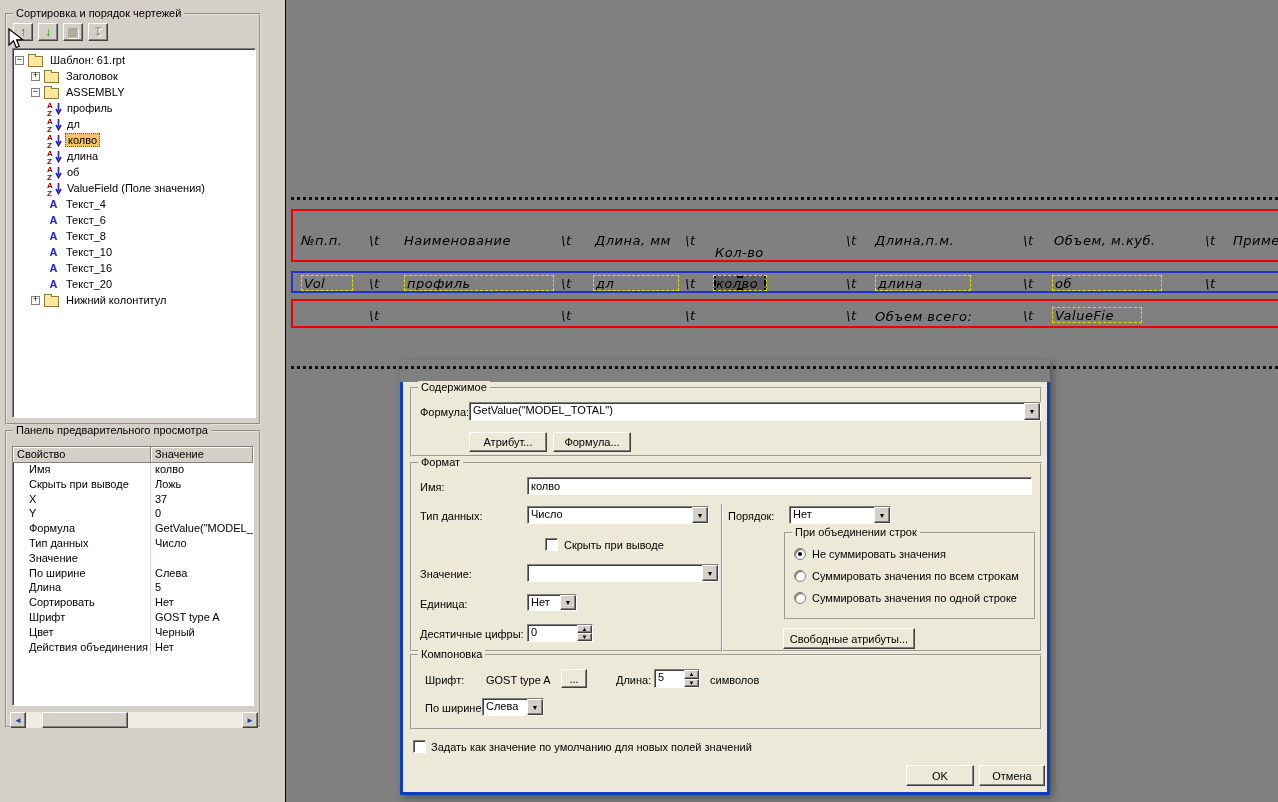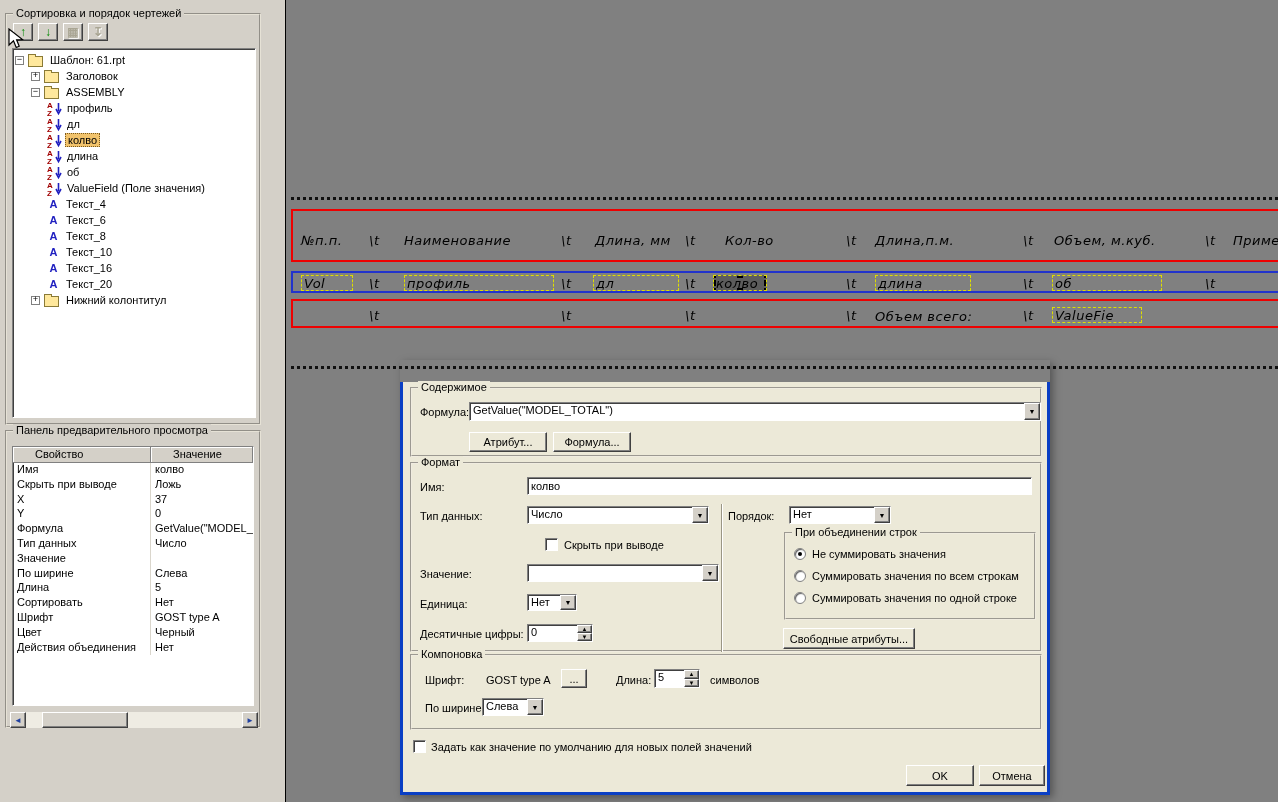--- a/index.html
+++ b/index.html
@@ -37,25 +37,25 @@
   .icon-sort { width:15px; height:15px; margin-right:3px; flex:none; }
   .icon-textA { width:13px; text-align:center; margin-right:4px; color:#2020c0; font-weight:bold;
                 font-size:11px; flex:none; }
   .tlabel { padding:0 2px; }
   .tlabel.sel { background:#f2c36b; border:1px dotted #7a5a20; }
 
   #preview-group { left:5px; top:430px; width:256px; height:298px; }
   #pgrid { position:absolute; left:5px; top:14px; width:242px; height:260px; overflow:hidden; }
   .phead { display:flex; height:16px; }
   .phead span { background:#d4d0c8; border-right:1px solid #808080; border-bottom:1px solid #808080;
-                box-shadow: inset 1px 1px 0 #fff; padding:1px 22px; overflow:hidden; }
+                box-shadow: inset 1px 1px 0 #fff; padding:1px 4px; overflow:hidden; }
   .phead span:first-child { width:138px; flex:none; }
   .phead span:last-child { flex:1; }
   .prow { display:flex; height:14.8px; }
-  .pname { width:138px; flex:none; padding:0 4px; border-right:1px solid #dad6cc; overflow:hidden; white-space:nowrap; }
+  .pname { width:138px; flex:none; padding:0 16px; border-right:1px solid #dad6cc; overflow:hidden; white-space:nowrap; }
   .pval  { flex:1; padding:0 4px; overflow:hidden; white-space:nowrap; }
   .hscroll { position:absolute; left:3px; top:280px; width:248px; height:16px; display:flex; }
   .sbtn { width:16px; height:16px; background:#d4d0c8; font-size:8px; display:flex;
           align-items:center; justify-content:center; color:#2040a0; flex:none; }
   .strack { flex:1; position:relative; background:#efece3; }
   .sthumb { position:absolute; left:16px; top:0; width:86px; height:16px; background:#d4d0c8; }
 
   
   #canvas { position:absolute; left:285px; top:0; width:993px; height:802px; background:#808080;
             border-left:1px solid #000; }
@@ -303,21 +303,21 @@
 
   <div id="canvas">
     <div class="dotline" style="top:197px"></div>
     <div class="band red" id="band-header" style="top:209px;height:53px">
         <span class="ccell" style="left: 8px; top: 22px;">№п.п.</span>
         <span class="ccell" style="left: 76px; top: 22px;">\t</span>
         <span class="ccell" style="left: 111px; top: 22px;">Наименование</span>
         <span class="ccell" style="left: 268px; top: 22px;">\t</span>
         <span class="ccell" style="left: 302px; top: 22px;">Длина, мм</span>
         <span class="ccell" style="left: 392px; top: 22px;">\t</span>
-        <span class="ccell" style="left: 422px; top: 22px; margin-left: 10px;">Кол-во</span>
+        <span class="ccell" style="left: 422px; top: 34px;">Кол-во</span>
         <span class="ccell" style="left: 553px; top: 22px;">\t</span>
         <span class="ccell" style="left: 582px; top: 22px;">Длина,п.м.</span>
         <span class="ccell" style="left: 730px; top: 22px;">\t</span>
         <span class="ccell" style="left: 761px; top: 22px;">Объем, м.куб.</span>
         <span class="ccell" style="left: 912px; top: 22px;">\t</span>
         <span class="ccell" style="left: 940px; top: 22px;">Примеча</span>
       </div>
     <div class="band blue" id="band-fields" style="top:271px;height:22px">
         <div class="fieldbox" style="left: 8px; top: 2px; width: 52px;">Vol</div>
         <span class="ccell" style="left: 76px; top: 3px;">\t</span>

